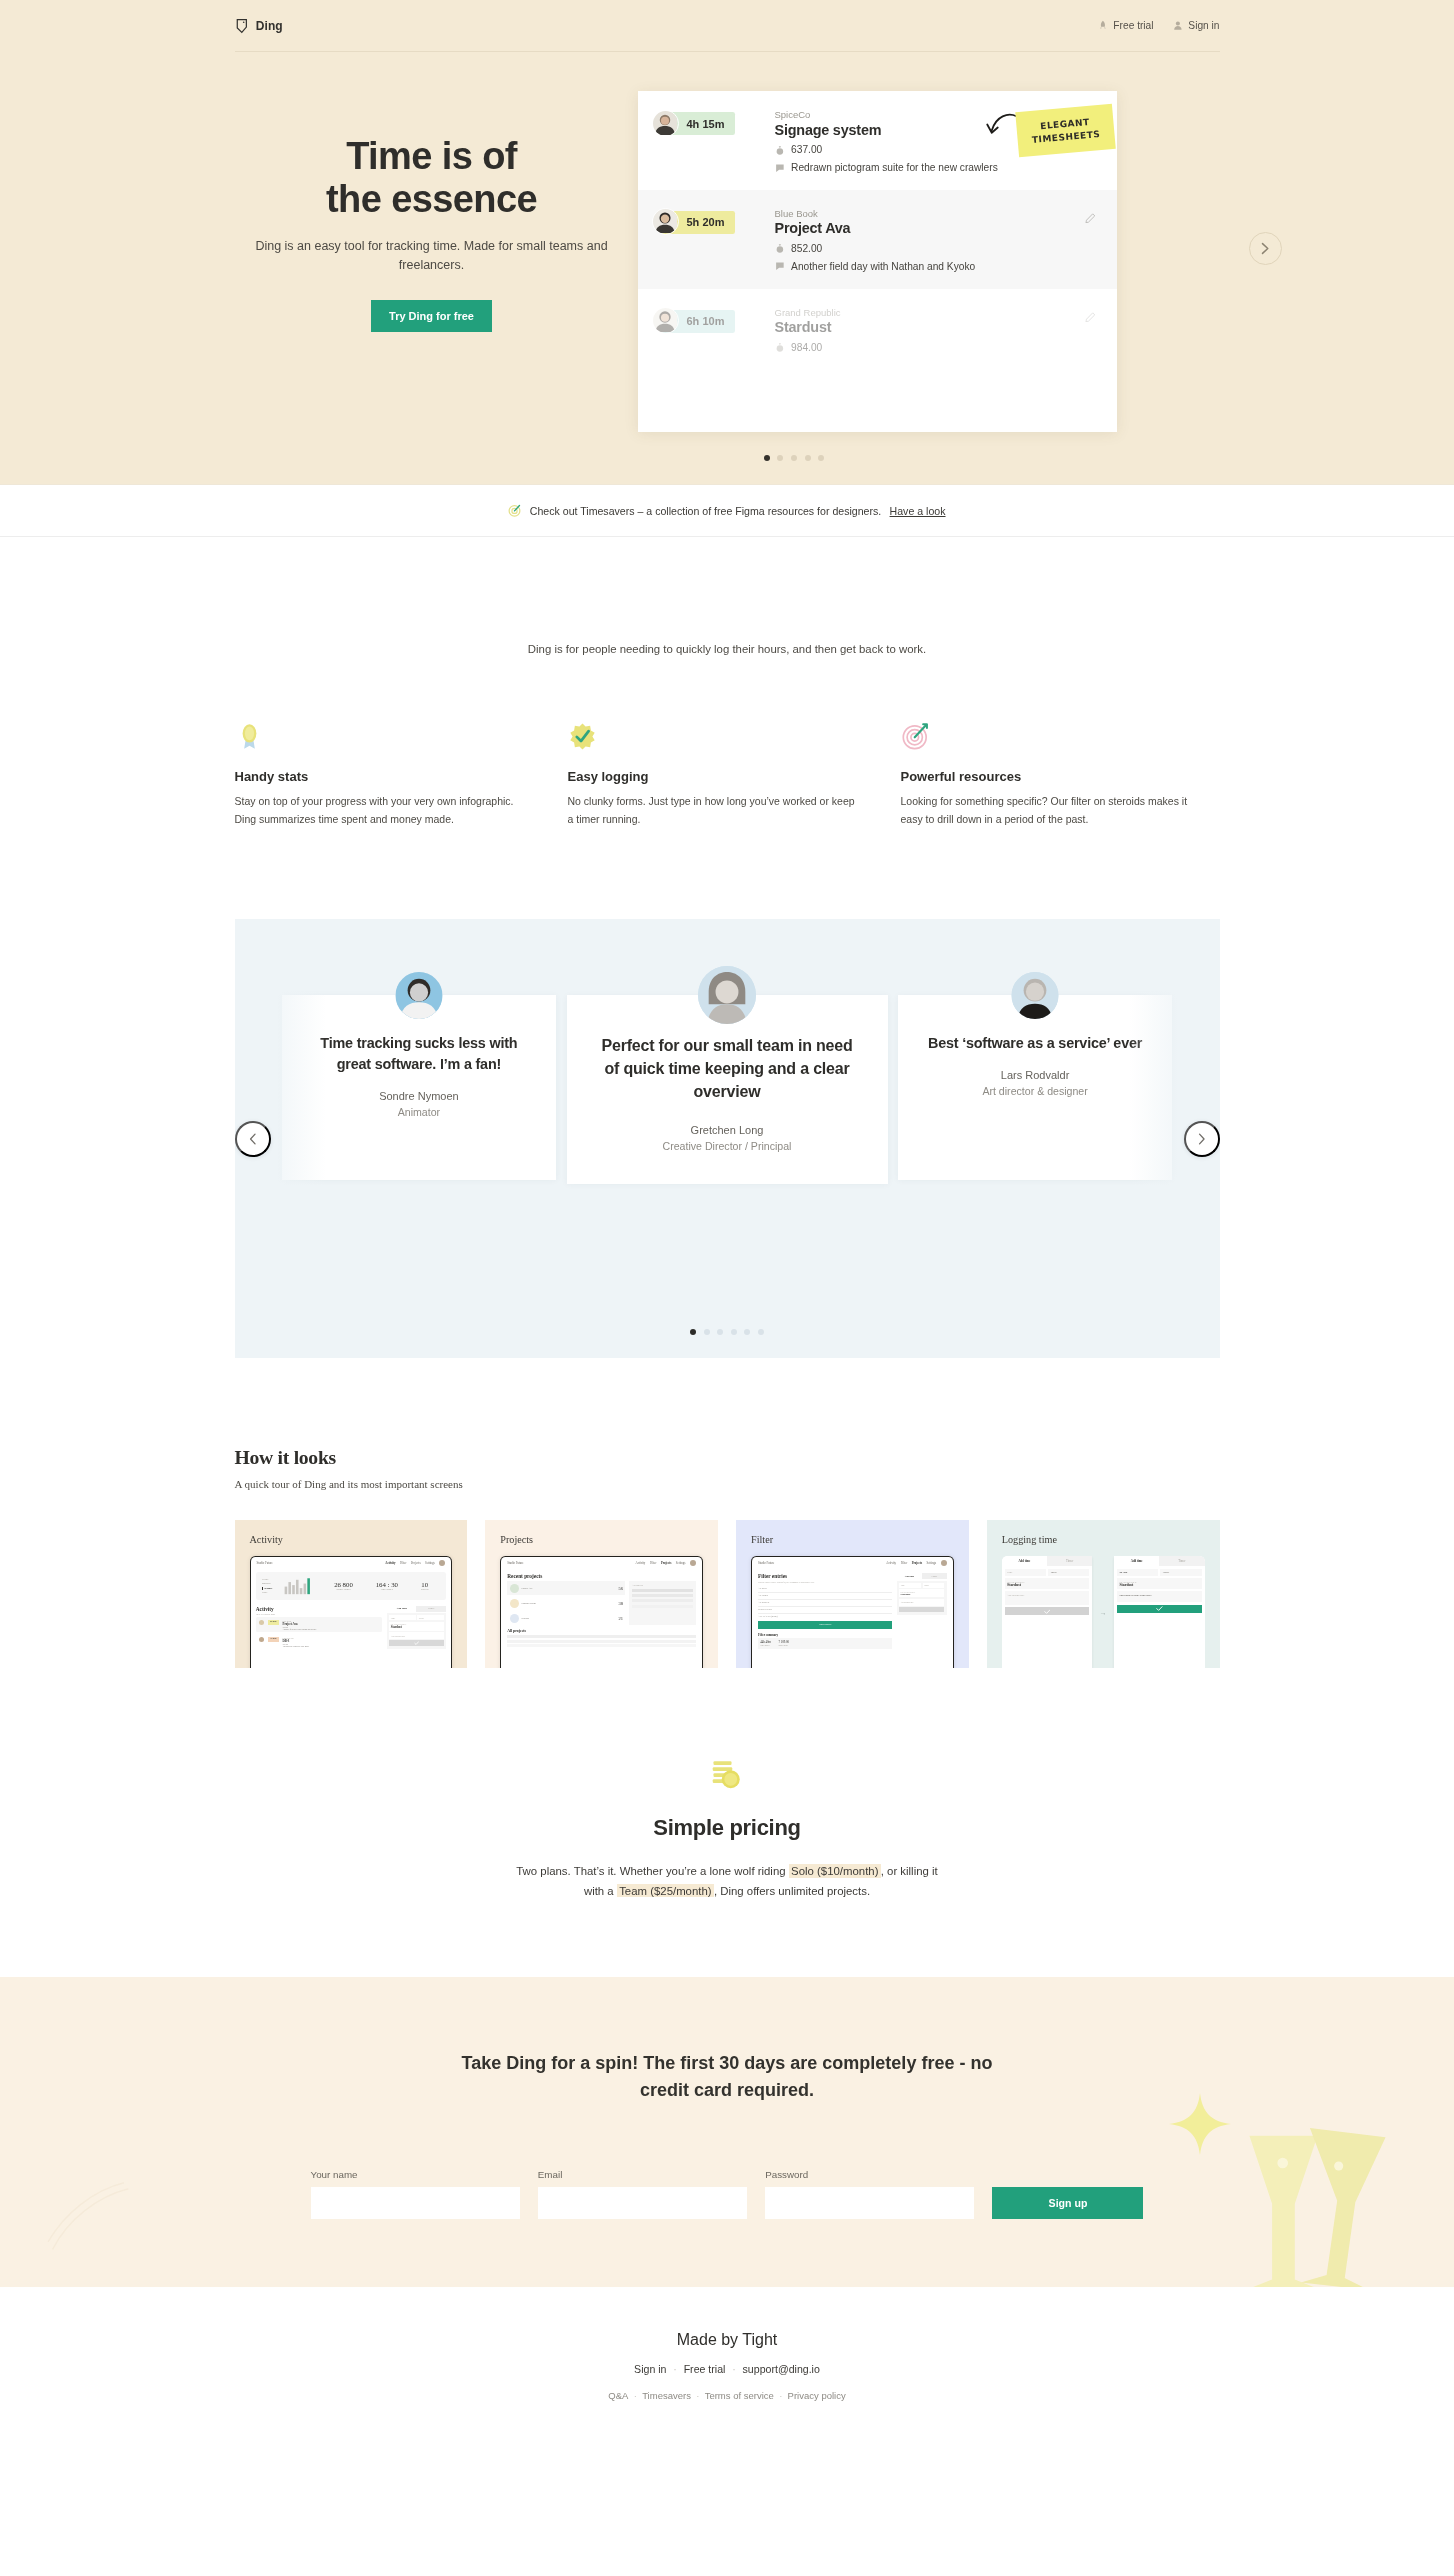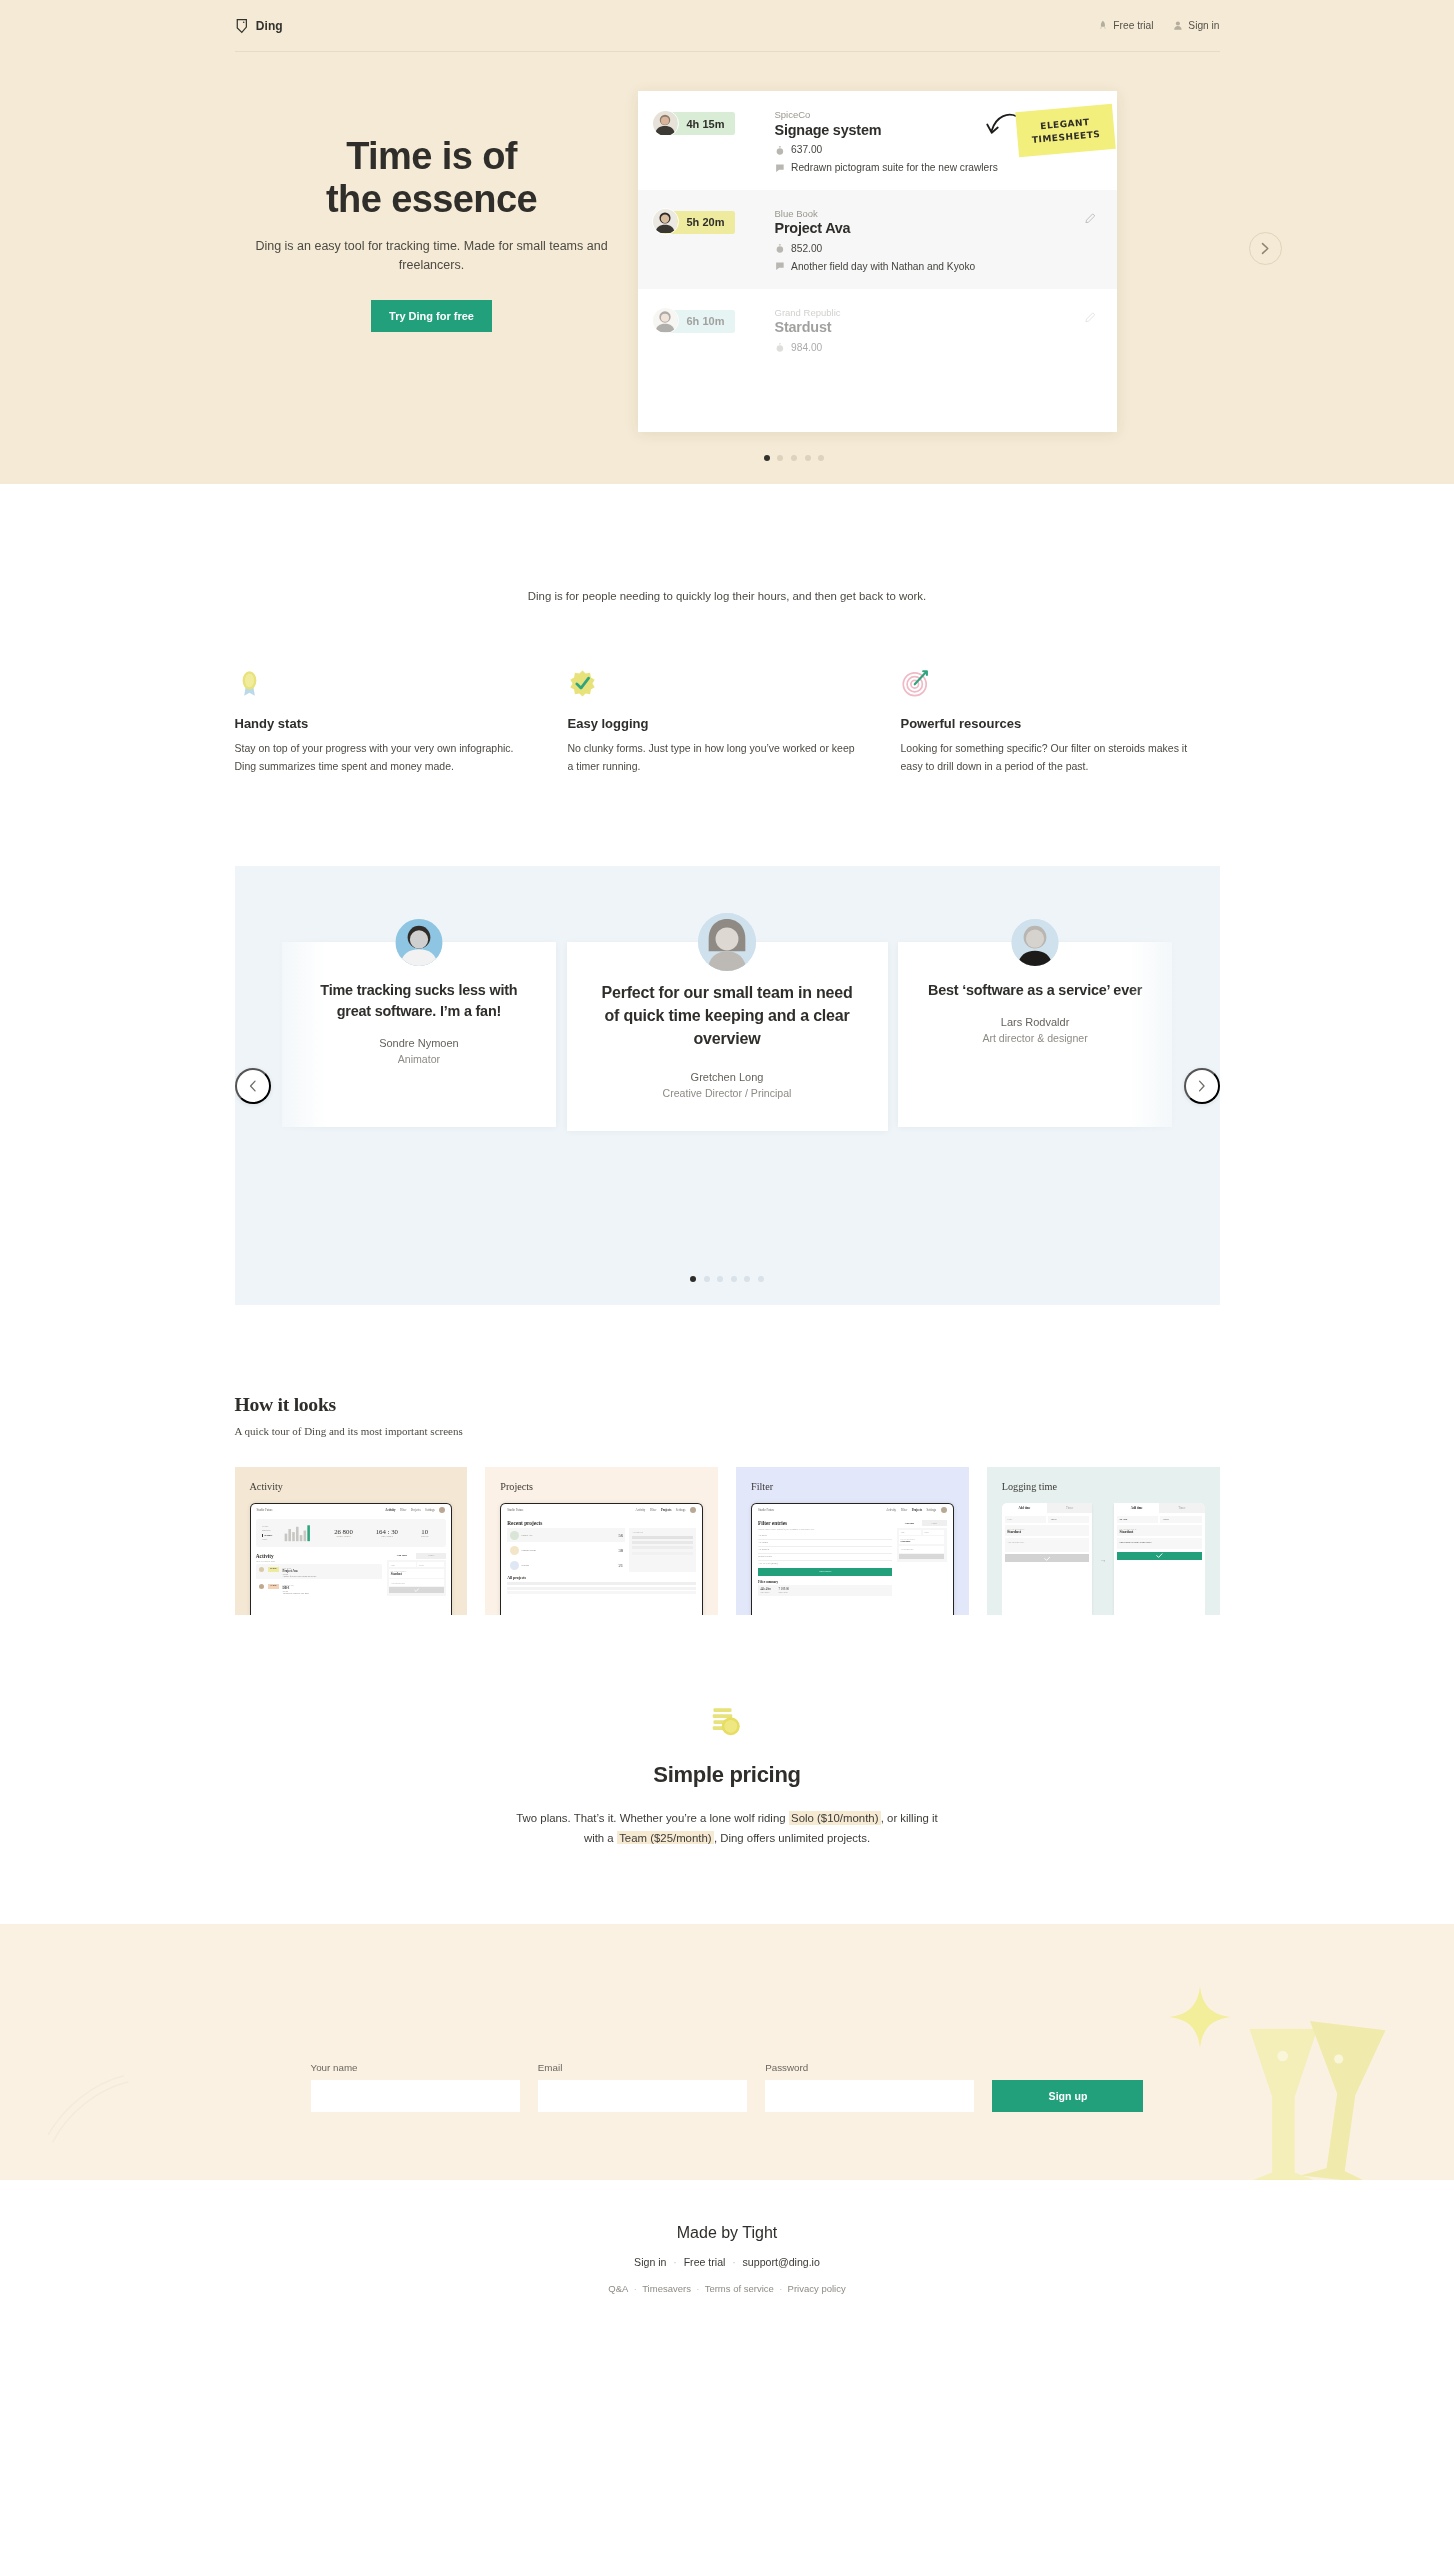--- a/index.html
+++ b/index.html
@@ -348,20 +348,29 @@
           <span class="dot on"></span>
           <span class="dot"></span>
           <span class="dot"></span>
           <span class="dot"></span>
           <span class="dot"></span>
         </div>
       </div>
     </div>
   </section>
 
+  <div class="banner">
+    <svg width="13" height="13" viewBox="0 0 17 17">
+      <circle cx="8.5" cy="9" r="7" fill="none" stroke="#e3e08a" stroke-width="1.6"></circle>
+      <circle cx="8.5" cy="9" r="3.4" fill="none" stroke="#e3e08a" stroke-width="1.6"></circle>
+      <path d="M8.5 9 L15 2" stroke="#2fa57f" stroke-width="1.8" stroke-linecap="round"></path>
+    </svg>
+    <span>Check out Timesavers – a collection of free Figma resources for designers.</span>
+    <a href="#">Have a look</a>
+  </div>
 
   <section class="features">
     <div class="inner">
       <p class="sec-sub">Ding is for people needing to quickly log their hours, and then get back to work.</p>
 
       <div class="feat-grid">
         <div class="feat">
           <div class="feat-ico">
             <svg width="29" height="29" viewBox="0 0 38 38">
               <path d="M14 23 L12 35 L19 31 L26 35 L24 23Z" fill="#bcd9ea"></path>
@@ -755,20 +764,21 @@
     <svg class="spark" width="68" height="68" viewBox="0 0 90 90">
       <path d="M45 4 C48 30 60 42 86 45 C60 48 48 60 45 86 C42 60 30 48 4 45 C30 42 42 30 45 4Z" fill="#f2ee9a"></path>
     </svg>
     <svg class="glass" width="227" height="220" viewBox="0 0 300 290">
       <path d="M60 60 L150 60 L120 150 L120 250 L150 262 L60 262 L90 250 L90 150Z" fill="#f3efb2"></path>
       <path d="M140 50 L240 62 L200 148 L186 248 L218 264 L128 254 L162 244 L176 146Z" fill="#efeaa4"></path>
       <circle cx="104" cy="96" r="7" fill="#fbf8d8"></circle>
       <circle cx="178" cy="100" r="6" fill="#fbf8d8"></circle>
     </svg>
 
+    <h2 class="su-h">Take Ding for a spin! The first 30 days are completely free - no credit card required.</h2>
     <form class="su-form">
       <div class="fld">
         <label>Your name</label>
         <input type="text" placeholder="" style="">
       </div>
       <div class="fld">
         <label>Email</label>
         <input type="text" placeholder="" style="">
       </div>
       <div class="fld">

